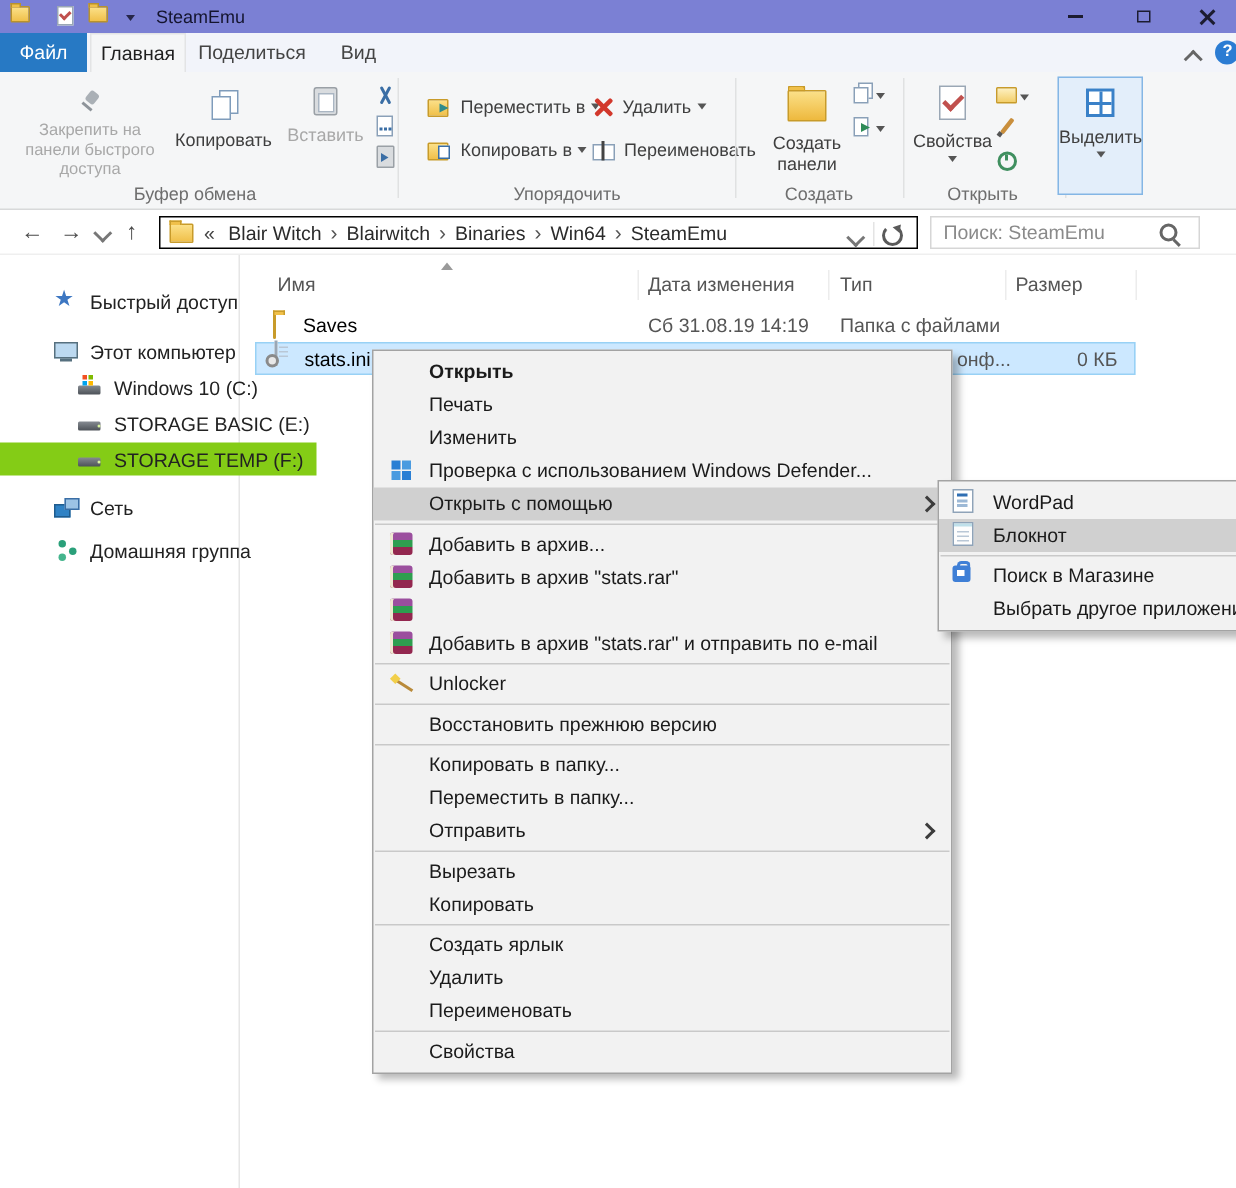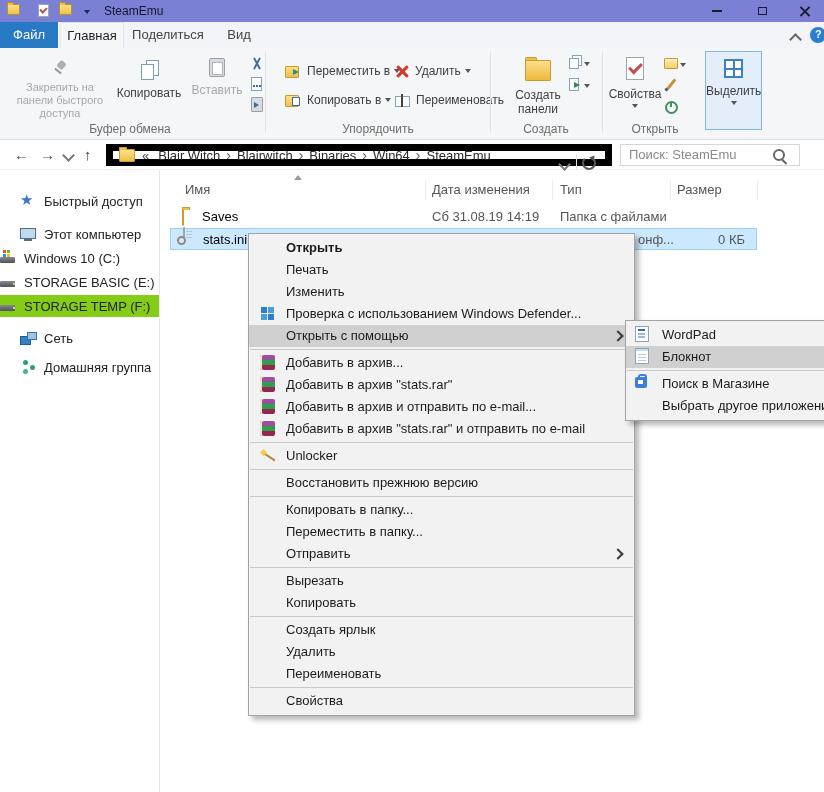--- a/index.html
+++ b/index.html
@@ -101,39 +101,39 @@
   .hist-ic::before{content:"";position:absolute;left:1px;top:1px;width:9px;height:9px;border:2px solid #3f8f5f;border-radius:50%}
   .hist-ic::after{content:"";position:absolute;left:6px;top:3px;width:2px;height:4px;background:#3f8f5f}
   .select-ic{width:15px;height:15px;border:2px solid #3a81c8;box-sizing:content-box;
     background:linear-gradient(#3a81c8,#3a81c8) 50% 0/2px 100% no-repeat,
                linear-gradient(#3a81c8,#3a81c8) 0 50%/100% 2px no-repeat,#fff}
 
   
   .addrbar{position:absolute;top:140px;left:0;width:824px;height:30px;background:#fff;border-bottom:1px solid #efefef;box-sizing:border-box}
   .nav{position:absolute;top:4px;font-size:15px;color:#4a4a4a;line-height:22px}
   .chev-dn{width:7px;height:7px;border-left:2px solid #777;border-bottom:2px solid #777;transform:rotate(-45deg)}
-  .bbox{position:absolute;left:106px;top:4px;width:506px;height:22px;border:7px solid #000000;background:#fff;box-sizing:border-box;display:flex;align-items:center}
+  .bbox{position:absolute;left:106px;top:4px;width:506px;height:22px;border:1px solid #000000;background:#fff;box-sizing:border-box;display:flex;align-items:center}
   .bfold{position:relative;width:14px;height:11px;margin:0 4px 0 6px;background:linear-gradient(#fbe088,#f0c04a);border:1px solid #c89b2a;border-radius:1px;flex:none}
   .bfold::before{content:"";position:absolute;top:-3px;left:-1px;width:6px;height:2px;background:#f0c04a;border:1px solid #c89b2a;border-bottom:none}
   .blead::after{content:"«";color:#444;font-size:13px;padding:0 3px}
   .crumb{padding:0 6px;white-space:nowrap;color:#2b2b2b}
   .bsep::after{content:"›";color:#555;font-size:14px}
   .addr-dd{position:absolute;right:36px;top:9px}
   .addr-vr{position:absolute;right:28px;top:3px;width:1px;height:16px;background:#e4e4e4}
   .refr{position:absolute;right:9px;top:5px;width:10px;height:10px;border:2px solid #5a5a5a;border-radius:50%;border-top-color:transparent}
   .refr::after{content:"";position:absolute;right:-2px;top:-3px;width:0;height:0;border-left:3px solid transparent;border-right:3px solid transparent;border-bottom:5px solid #5a5a5a;transform:rotate(40deg)}
   .sbox{position:absolute;left:620px;top:4px;width:180px;height:22px;border:1px solid #d6d6d6;background:#fff;box-sizing:border-box}
   .stext{position:absolute;left:8px;top:0;line-height:20px;color:#8a8a8a;white-space:nowrap}
   .mag{position:absolute;right:14px;top:4px;width:8px;height:8px;border:2px solid #666;border-radius:50%}
   .mag::after{content:"";position:absolute;left:8px;top:8px;width:6px;height:2px;background:#666;transform:rotate(45deg);transform-origin:0 0}
 
   
   .sidebar{position:absolute;left:0;top:170px;width:160px;height:622px;border-right:1px solid #e6e6e6;box-sizing:border-box}
   .sbitem{position:absolute;left:0;width:159px;height:22px;display:flex;align-items:center;white-space:nowrap;overflow:hidden}
-  .sbitem.lvl1{padding-left:20px}.sbitem.lvl2{}
+  .sbitem.lvl1{padding-left:36px}.sbitem.lvl2{padding-left:52px}
   .sbitem.sel{background:#84cc16}
   .sbitem:nth-child(1){top:20px}.sbitem:nth-child(2){top:53px}.sbitem:nth-child(3){top:77px}
   .sbitem:nth-child(4){top:101px}.sbitem:nth-child(5){top:125px}.sbitem:nth-child(6){top:157px}
   .sbitem:nth-child(7){top:186px}
   .sic{position:relative;display:inline-block;width:17px;height:16px;margin-right:7px;flex:none}
   .star-icon::before{content:"★";position:absolute;left:0;top:-1px;font-size:15px;color:#3d77c2;line-height:16px}
   .computer-icon::before{content:"";position:absolute;left:0;top:2px;width:14px;height:9px;background:#bcd9f0;border:1px solid #56707f}
   .computer-icon::after{content:"";position:absolute;left:4px;top:13px;width:8px;height:2px;background:#56707f}
   .drive-icon::before,.drive-windows-icon::before{content:"";position:absolute;left:0;top:7px;width:15px;height:6px;border-radius:1px;background:linear-gradient(#868b92,#4d5258)}
   .drive-icon::after{content:"";position:absolute;right:2px;top:9px;width:2px;height:2px;background:#d8f3a0;border-radius:50%}
@@ -394,21 +394,21 @@
 
 <div class="menu ctx" id="ctxmenu">
     <div class="mitem bold"><span class="mlabel">Открыть</span></div>
     <div class="mitem"><span class="mlabel">Печать</span></div>
     <div class="mitem"><span class="mlabel">Изменить</span></div>
     <div class="mitem"><span class="mic defender-icon"></span><span class="mlabel">Проверка с использованием Windows Defender...</span></div>
     <div class="mitem hl"><span class="mlabel">Открыть с помощью</span><span class="marrow"></span></div>
     <div class="msep"></div>
     <div class="mitem"><span class="mic winrar-icon"></span><span class="mlabel">Добавить в архив...</span></div>
     <div class="mitem"><span class="mic winrar-icon"></span><span class="mlabel">Добавить в архив "stats.rar"</span></div>
-    <div class="mitem"><span class="mic winrar-icon"></span><span class="mlabel">Добавить в архив и отправить по e-mail...</span></div>
+    <div class="mitem"><span class="mic winrar-icon"></span></div>
     <div class="mitem"><span class="mic winrar-icon"></span><span class="mlabel">Добавить в архив "stats.rar" и отправить по e-mail</span></div>
     <div class="msep"></div>
     <div class="mitem"><span class="mic unlocker-icon"></span><span class="mlabel">Unlocker</span></div>
     <div class="msep"></div>
     <div class="mitem"><span class="mlabel">Восстановить прежнюю версию</span></div>
     <div class="msep"></div>
     <div class="mitem"><span class="mlabel">Копировать в папку...</span></div>
     <div class="mitem"><span class="mlabel">Переместить в папку...</span></div>
     <div class="mitem"><span class="mlabel">Отправить</span><span class="marrow"></span></div>
     <div class="msep"></div>

